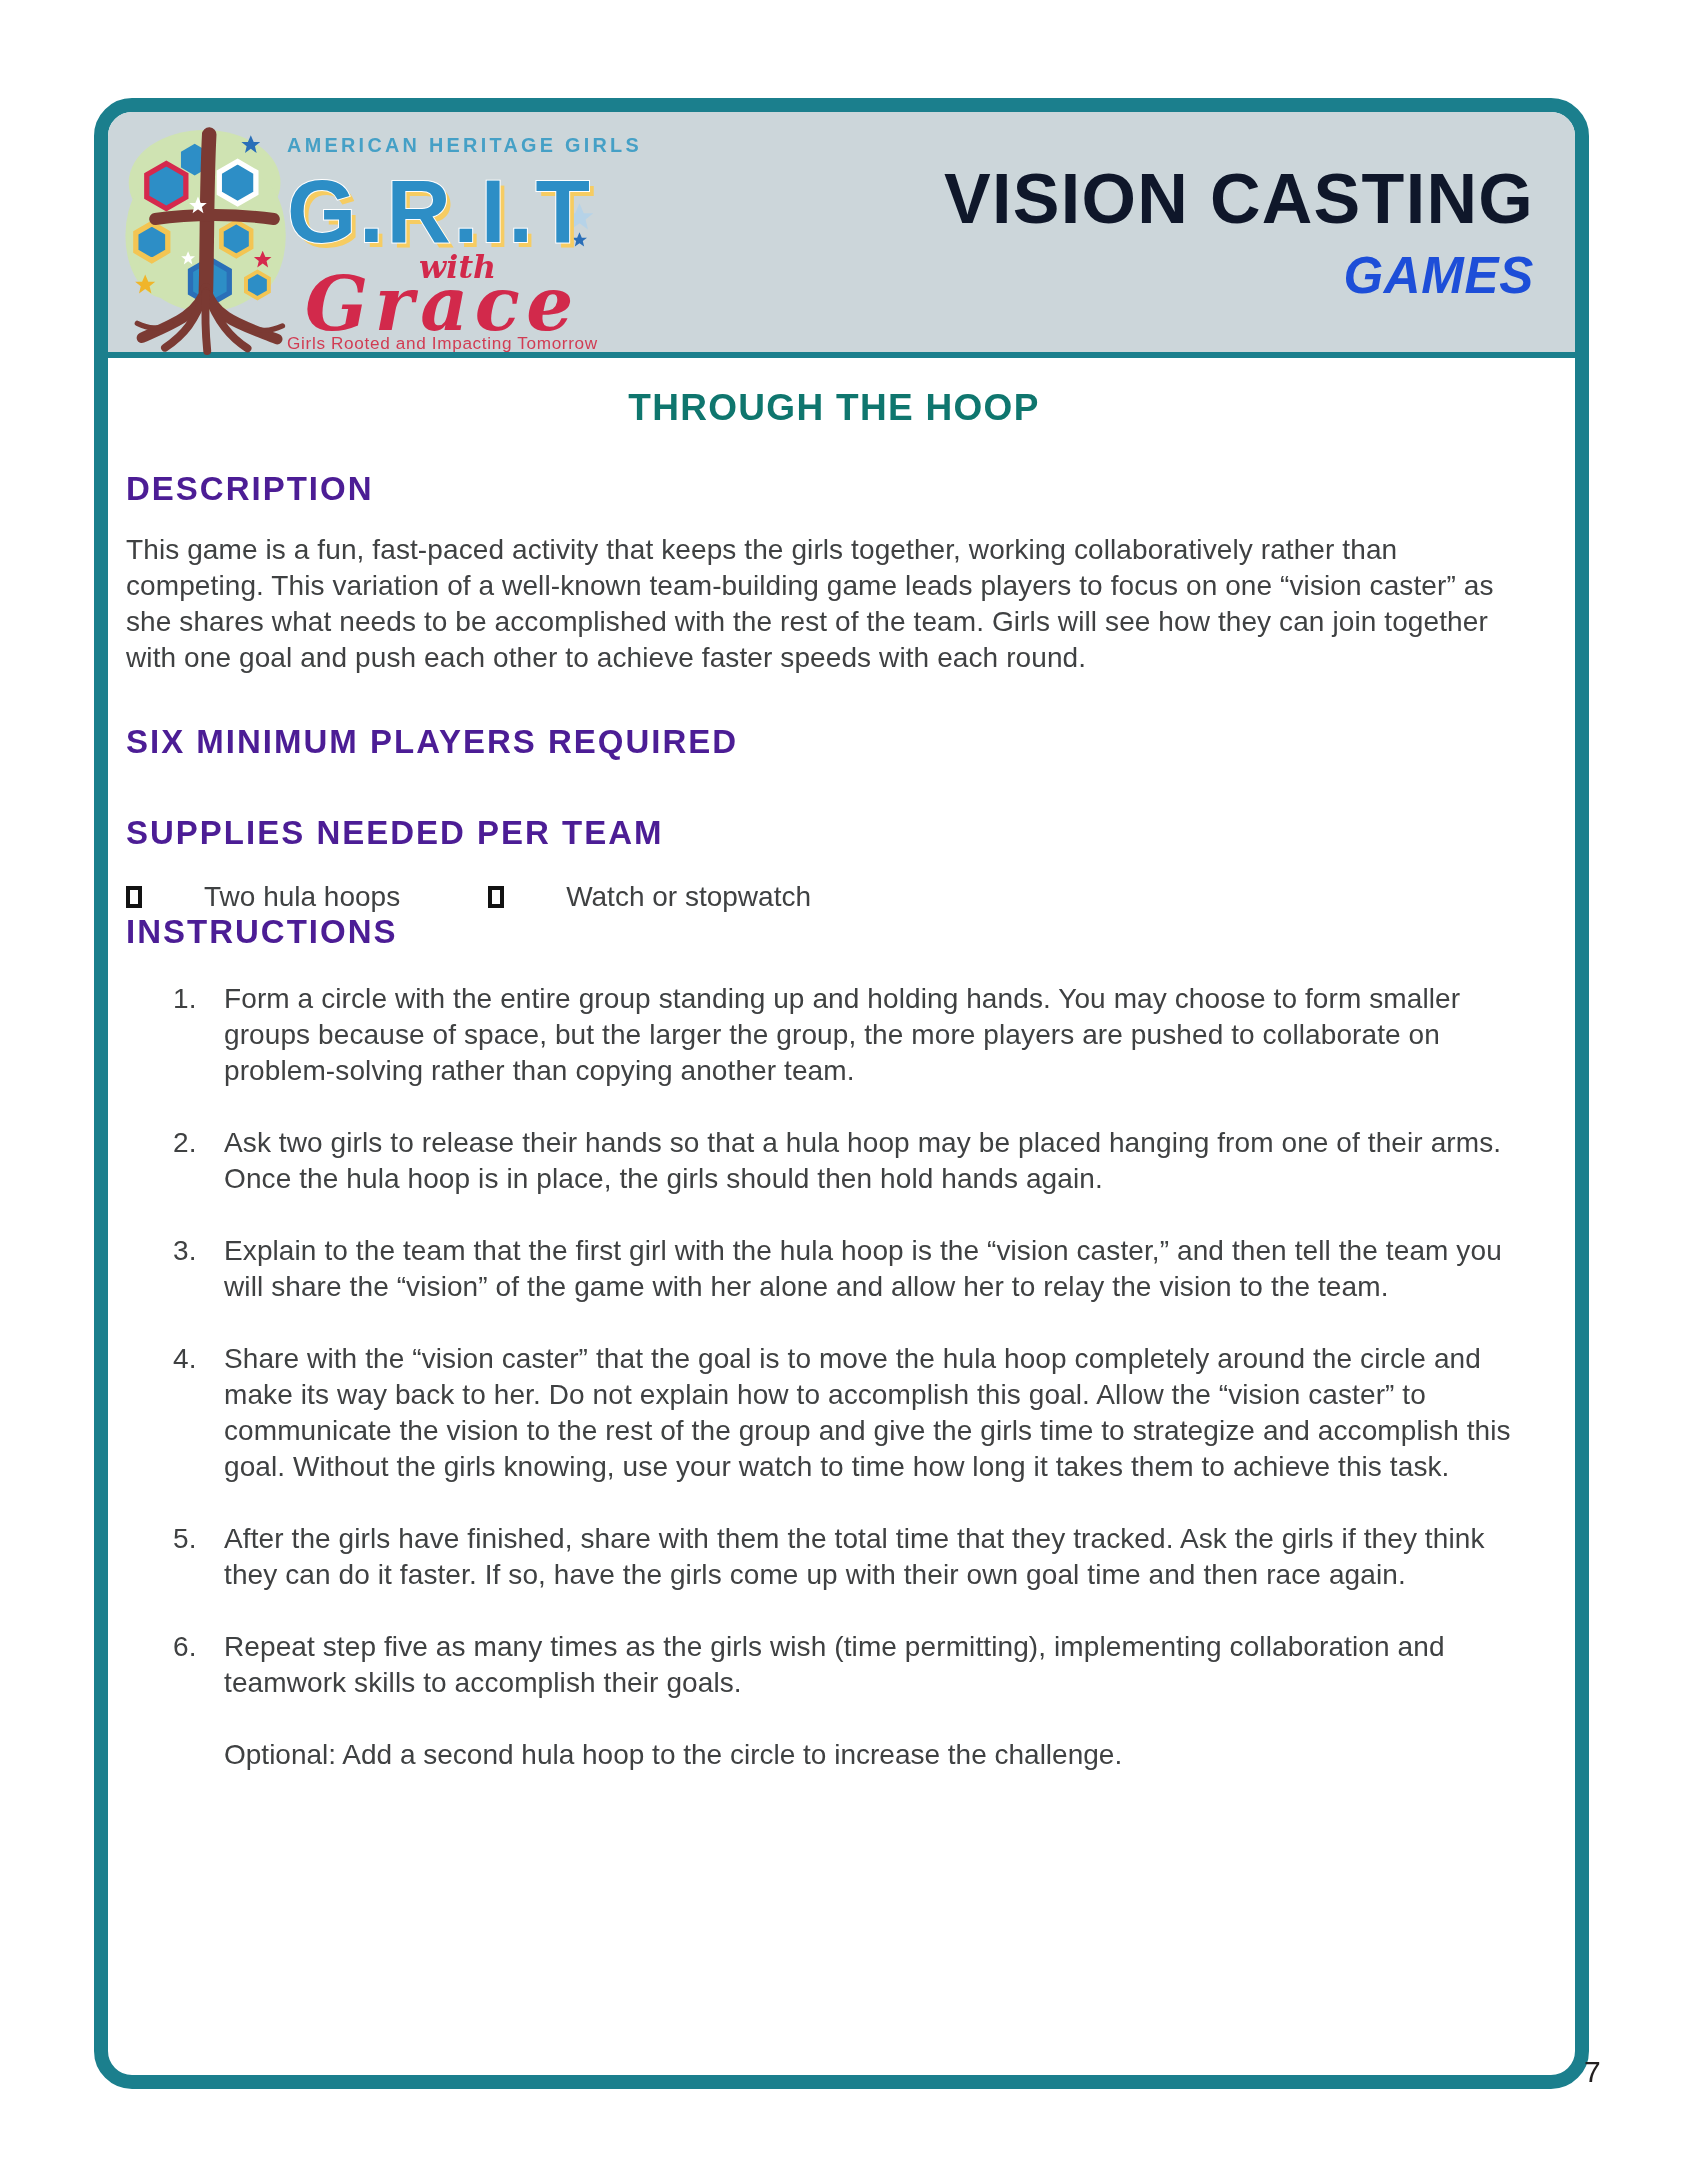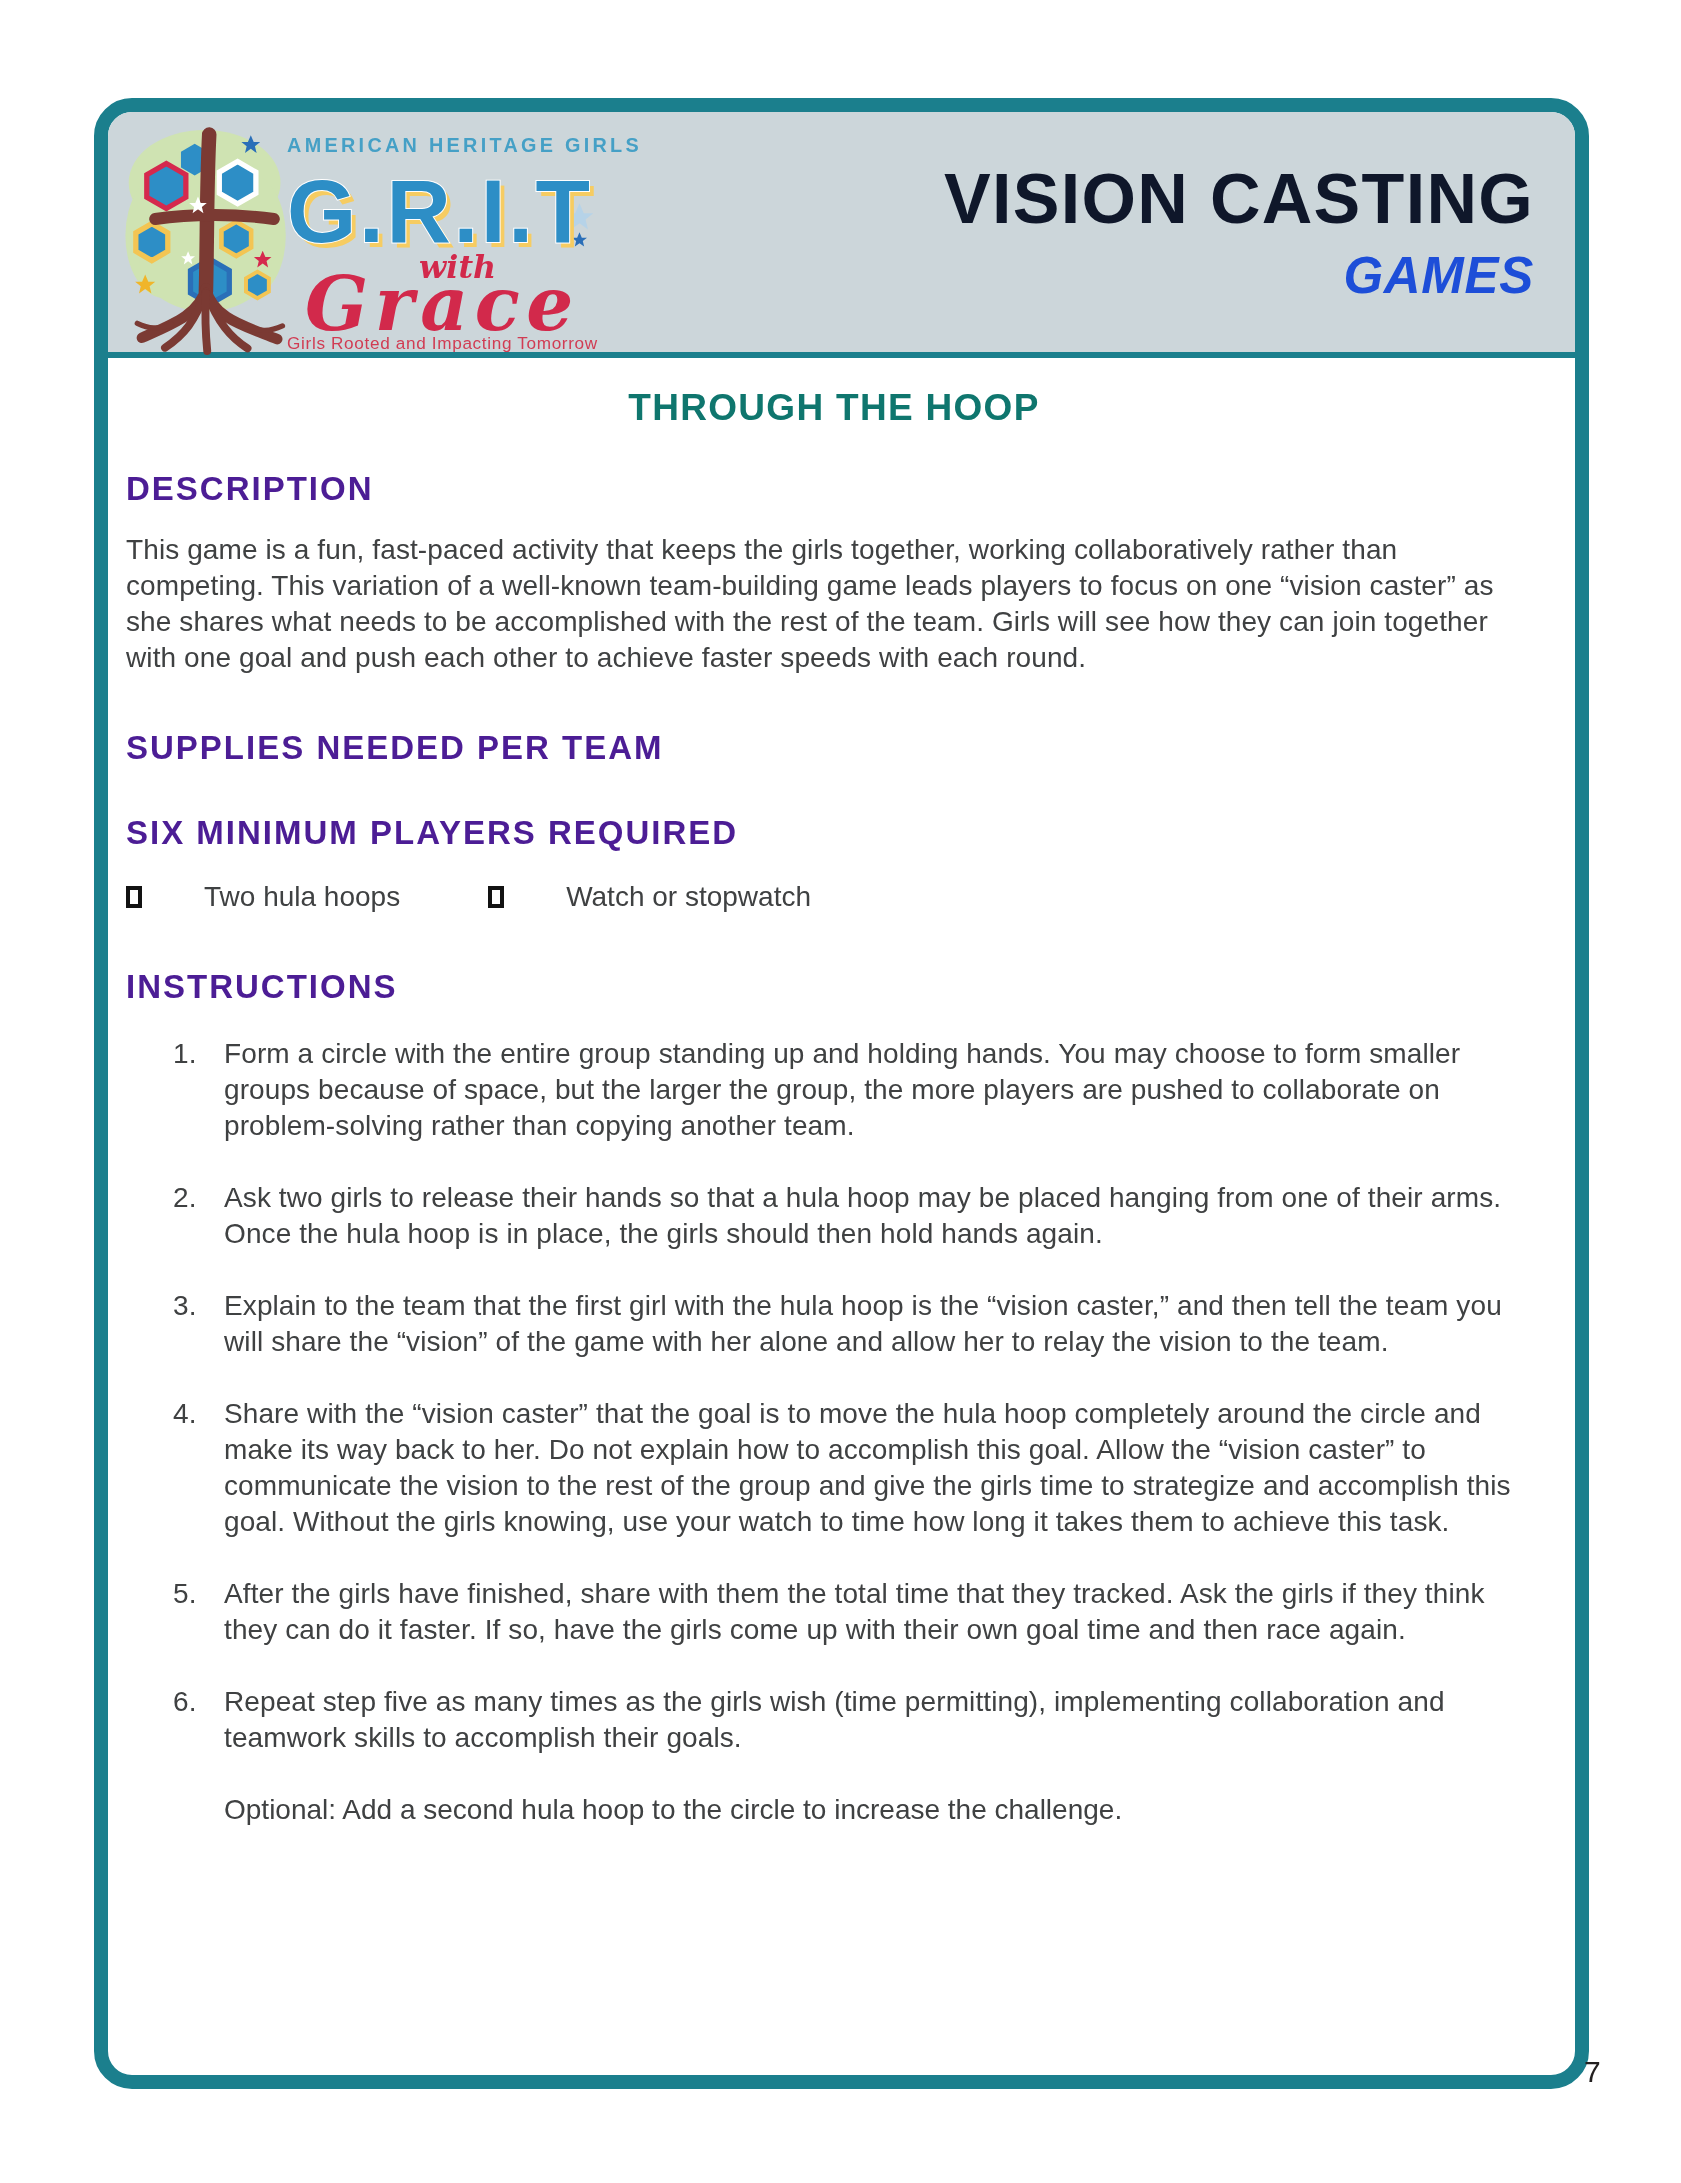--- a/index.html
+++ b/index.html
@@ -32,21 +32,21 @@
   .page-title {
     margin-top:29px; text-align:center;
     font-size:37px; font-weight:700; letter-spacing:1.3px; color:#0f766e;
   }
   h2.sect {
     font-size:33px; font-weight:700; letter-spacing:2px; color:#4c1d95;
   }
   .h-desc { margin-top:41px; }
   .h-players { margin-top:47px; }
   .h-supplies { margin-top:53px; }
-  .h-instructions { margin-top:55px; }
+  .h-instructions { }
 
   .description { margin-top:24px; font-size:28px; line-height:36px; letter-spacing:0.1px; }
 
   .supplies-row { margin-top:29px; display:flex; align-items:center; font-size:28px; }
   .checkbox {
     display:inline-block; width:16px; height:22.4px;
     border:4.6px solid #121212; margin-right:30px; flex:0 0 auto;
   }
   .supply-item { display:flex; align-items:center;gap:32px; }
   .supply-item + .supply-item { margin-left:88px; }
@@ -133,23 +133,23 @@
   </div>
 
   <div class="content">
 
     <div class="page-title">THROUGH THE HOOP</div>
 
     <h2 class="sect h-desc">DESCRIPTION</h2>
 
     <p class="description">This game is a fun, fast-paced activity that keeps the girls together, working collaboratively rather than competing. This variation of a well-known team-building game leads players to focus on one “vision caster” as she shares what needs to be accomplished with the rest of the team. Girls will see how they can join together with one goal and push each other to achieve faster speeds with each round.</p>
 
+    <h2 class="sect h-players">SIX MINIMUM PLAYERS REQUIRED</h2>
+
     <h2 class="sect h-supplies">SUPPLIES NEEDED PER TEAM</h2>
-
-    <h2 class="sect h-players">SIX MINIMUM PLAYERS REQUIRED</h2>
 
     <div class="supplies-row">
       <div class="supply-item">
         <span class="checkbox"></span>
         <span>Two hula hoops</span>
       </div>
       <div class="supply-item">
         <span class="checkbox"></span>
         <span>Watch or stopwatch</span>
       </div>

